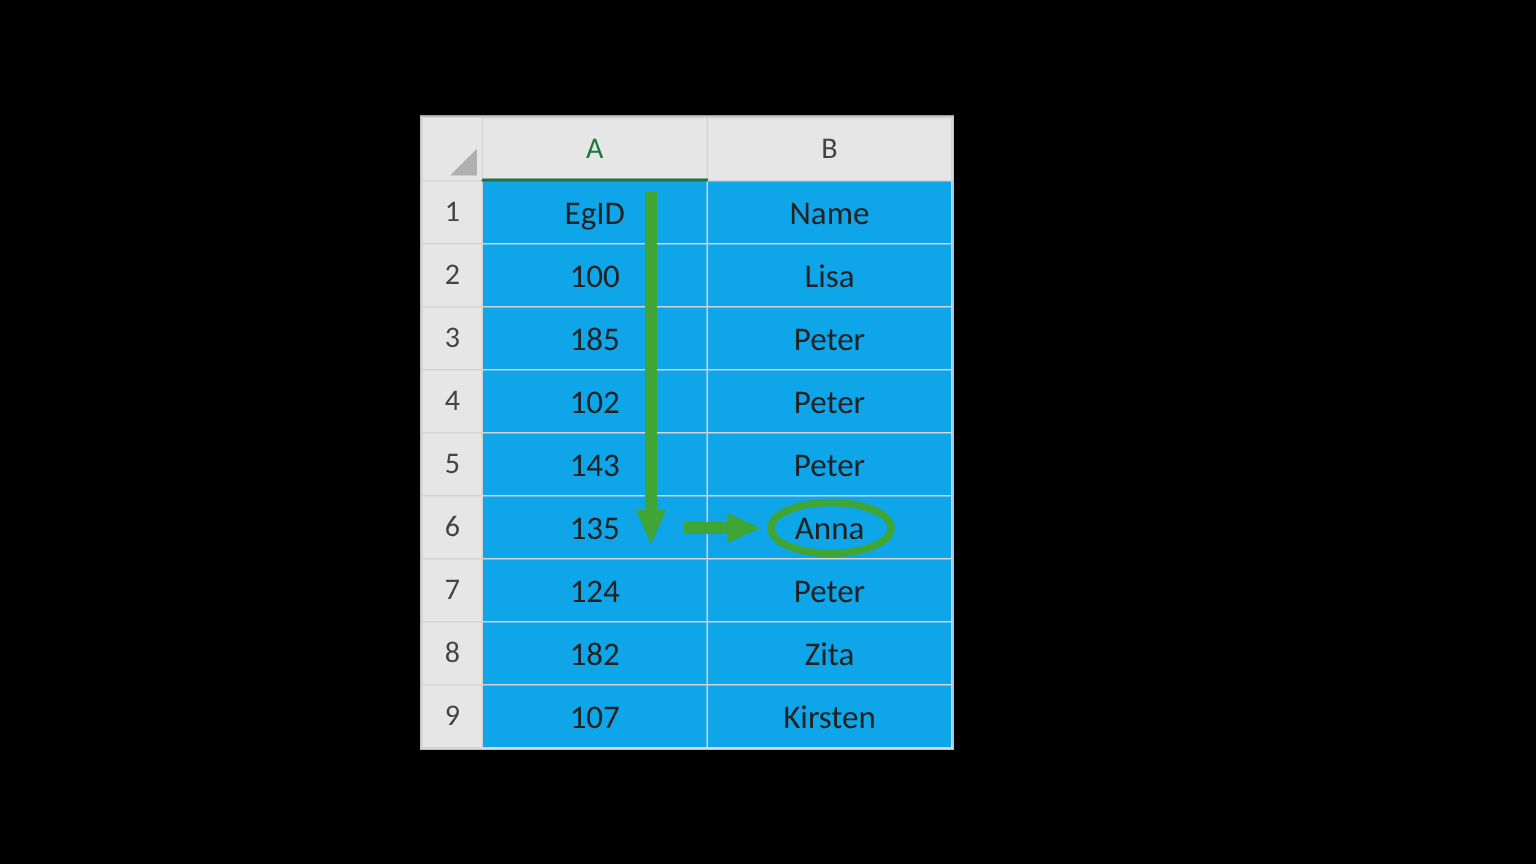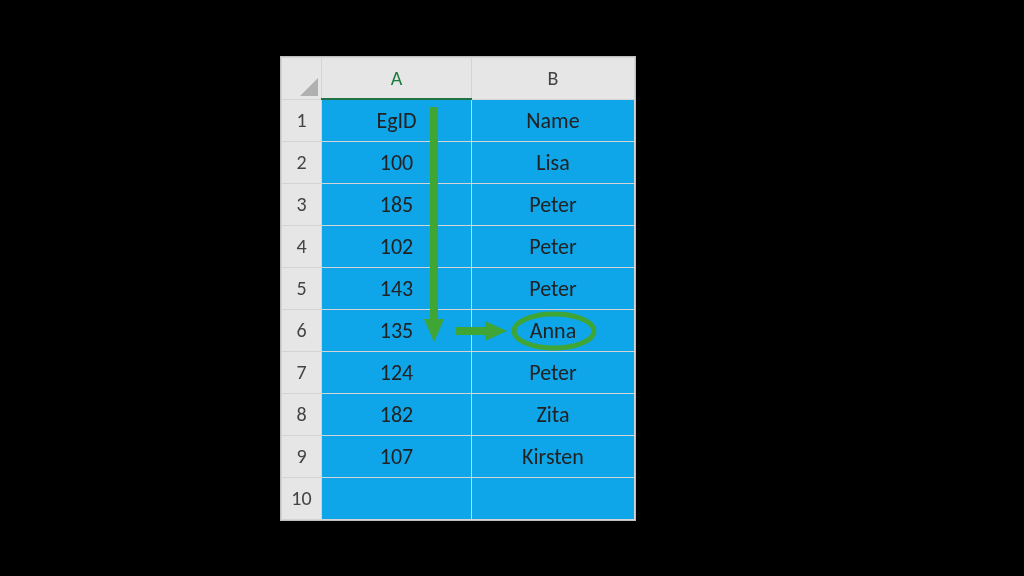--- a/index.html
+++ b/index.html
@@ -120,25 +120,20 @@
     <tr>
       <th class="row-header">8</th>
       <td class="col-a">182</td>
       <td class="col-b">Zita</td>
     </tr>
     <tr>
       <th class="row-header">9</th>
       <td class="col-a">107</td>
       <td class="col-b">Kirsten</td>
     </tr>
-    <tr>
-      <th class="row-header">10</th>
-      <td class="col-a"></td>
-      <td class="col-b"></td>
-    </tr>
   </tbody>
     </table>
 
   <svg class="overlay" width="360" height="470">
 
     <line x1="153" y1="50" x2="153" y2="268" stroke="#3fa535" stroke-width="8"></line>
     <polygon points="153,285 143,262 163,262" fill="#3fa535"></polygon>
 
     <line x1="175" y1="274" x2="210" y2="274" stroke="#3fa535" stroke-width="8"></line>
     <polygon points="226,274 204,264 204,284" fill="#3fa535"></polygon>

